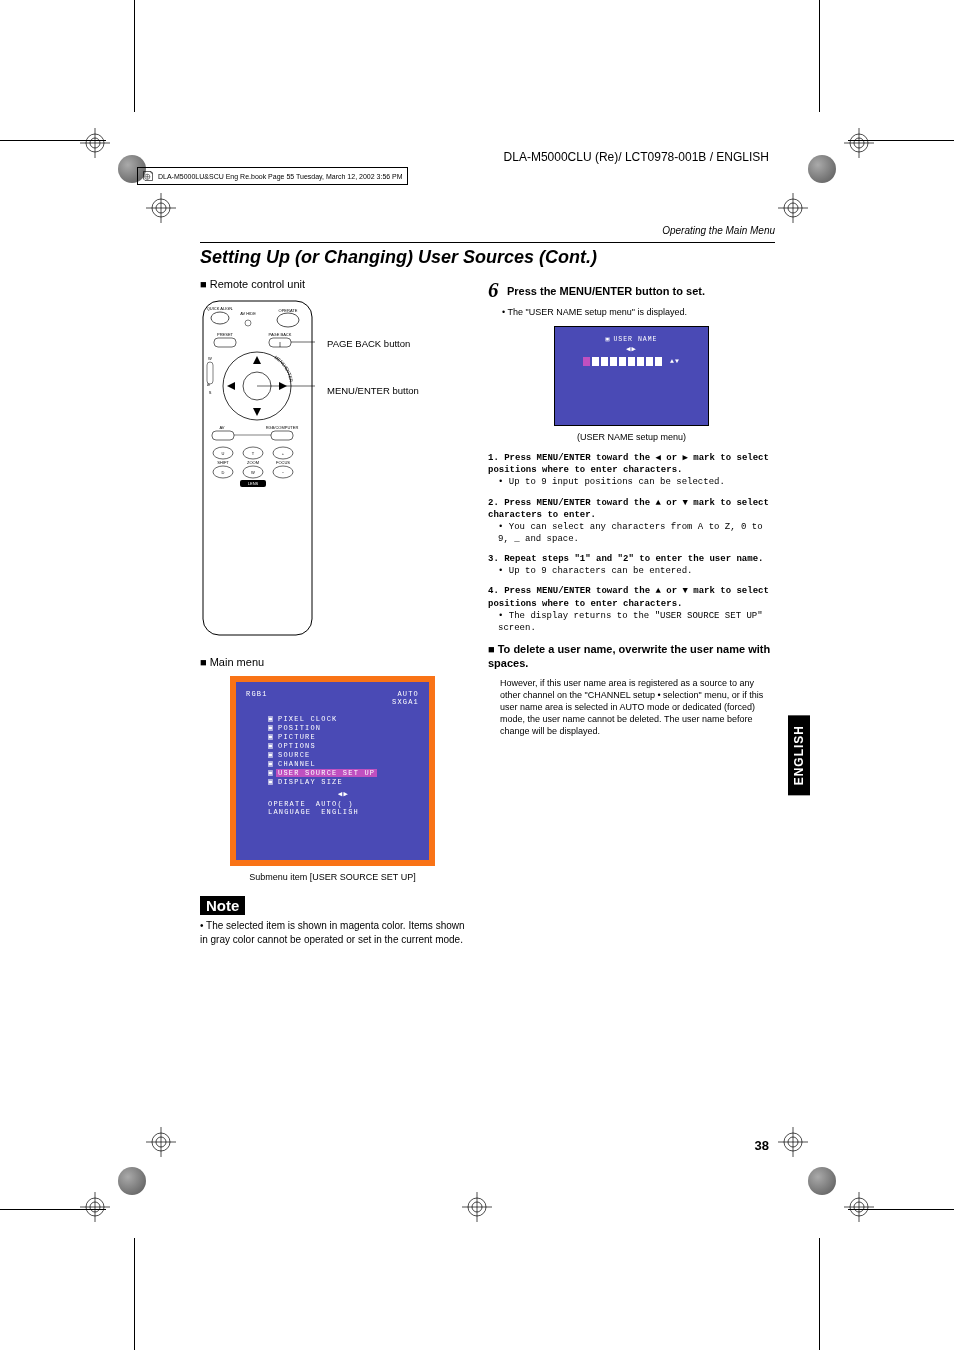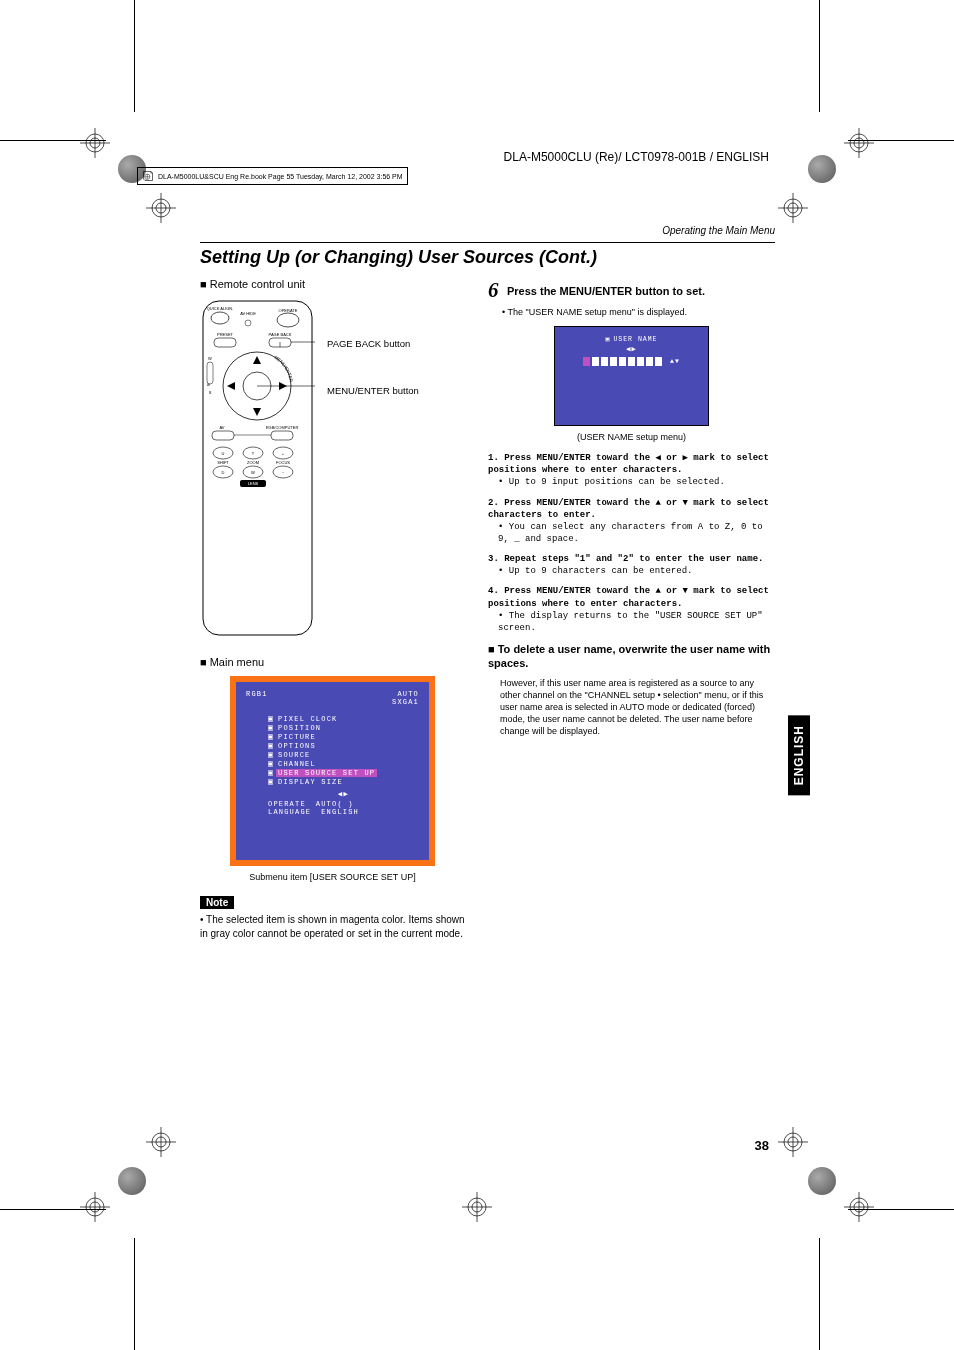--- a/index.html
+++ b/index.html
@@ -112,21 +112,21 @@
   .screen .extras .row2 { display: flex; gap: 10px; }
   .screen .arrows-center { text-align: center; margin: 2px 0; }
   .caption {
     font-size: 9px;
     text-align: center;
     margin-top: 6px;
   }
   .note-badge {
     background: #000;
     color: #fff;
-    font-size: 10px;
+    font-size: 15px;
     font-weight: bold;
     display: inline-block;
     padding: 1px 6px;
     margin-top: 14px;
     margin-bottom: 4px;
   }
   .note-text {
     font-size: 10px;
     line-height: 1.35;
   }

